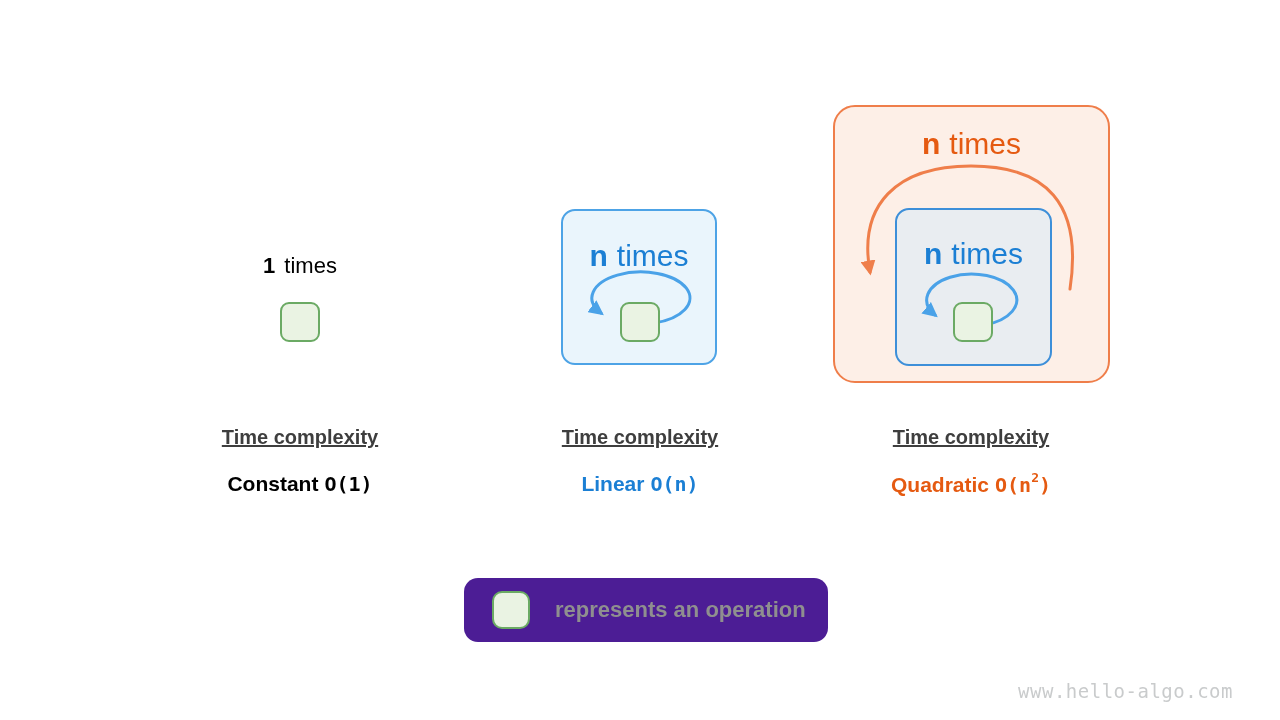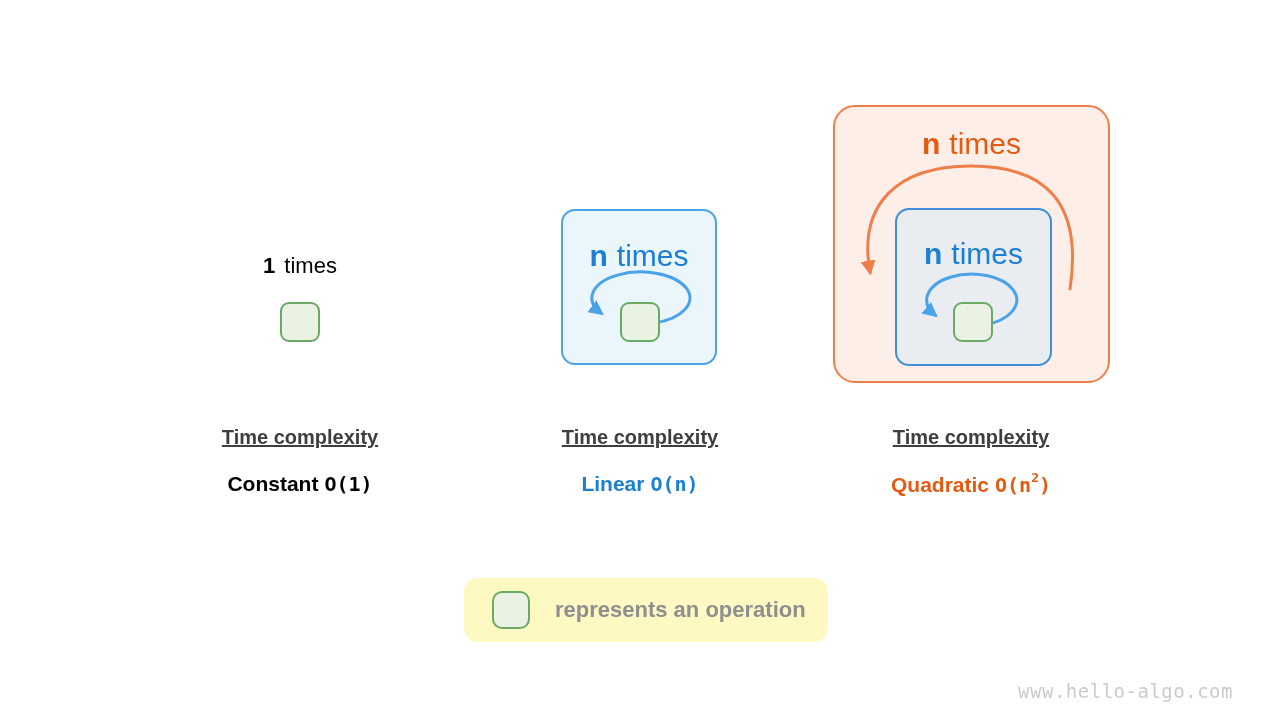--- a/index.html
+++ b/index.html
@@ -131,21 +131,21 @@
     top: -2px;
     vertical-align: super;
   }
 
   
   .legend {
     position: absolute;
     box-sizing: border-box;
     left: 464px; top: 578px;
     width: 364px; height: 64px;
-    background: #fef9c3;
+    background: #4c1d95;
     border-radius: 14px;
     display: flex;
     align-items: center;
     padding-left: 28px;
   }
   .legend .legend-box {
     box-sizing: border-box;
     width: 38px; height: 38px;
     background: #EAF3E3;
     border: 2px solid #6BAA64;

